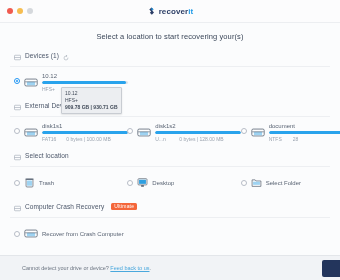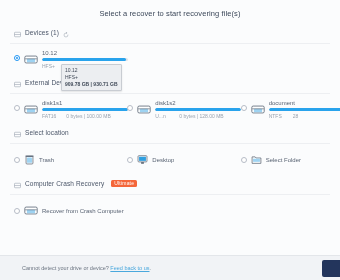--- a/index.html
+++ b/index.html
@@ -272,24 +272,40 @@
   }
 
   
   .hidden-overflow { overflow: hidden; }
 </style>
 </head>
 <body>
 
 <div class="app">
 
+  <div class="titlebar">
+    <div class="traffic">
+      <span class="dot red"></span>
+      <span class="dot yellow"></span>
+      <span class="dot gray"></span>
+    </div>
+    <div class="brand">
+      <span class="brand-mark">
+        <svg width="9" height="9" viewBox="0 0 16 16">
+          <path d="M8 1 L11.5 4.2 L9.2 6.4 L12.4 9.6 L8.6 13.6 L5 10.2 L7.4 7.9 L4.1 4.6 Z" fill="#2c3e66"></path>
+          <path d="M8 1 L11.5 4.2 L9.2 6.4 L8 5.2 Z" fill="#1f9be8"></path>
+        </svg>
+      </span>
+      <span class="brand-text"><span>recover</span><span class="accent">it</span></span>
+    </div>
+  </div>
 
   <div class="content">
 
-    <div class="page-title">Select a recover to start recovering file(s)</div>
+    <div class="page-title">Select a location to start recovering your(s)</div>
 
     <div class="section-head">
       <span class="hdd-icon">
         <svg width="7" height="7" viewBox="0 0 14 14">
           <rect x="1" y="2.5" width="12" height="9" rx="1.2" fill="none" stroke="#8d97a5" stroke-width="1"></rect>
           <line x1="1" y1="7" x2="13" y2="7" stroke="#8d97a5" stroke-width="1"></line>
         </svg>
       </span>
       <span class="section-title">Devices (1)</span>
       <span class="refresh-icon">

